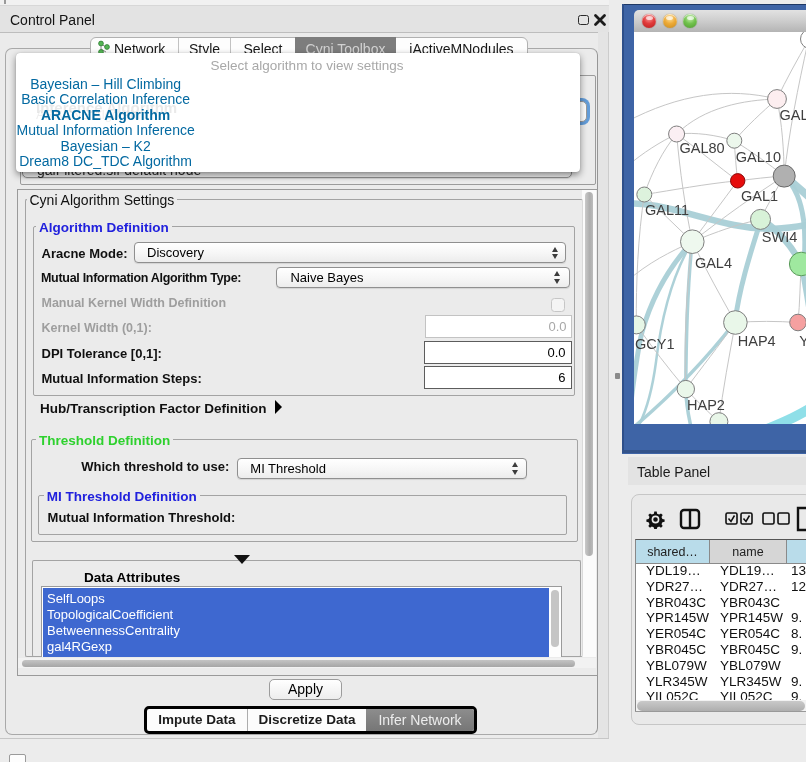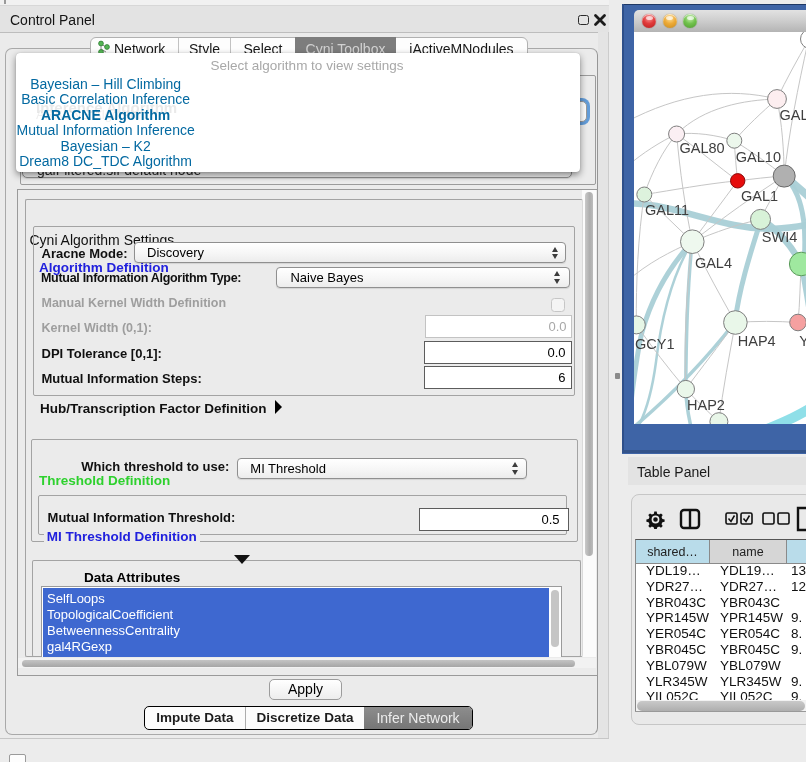--- a/index.html
+++ b/index.html
@@ -5,21 +5,21 @@
 html,body{margin:0;padding:0;}
 #root{position:relative;width:806px;height:762px;background:#ececec;font-family:"Liberation Sans",sans-serif;overflow:hidden;}
 .abs{position:absolute;}
 .b{font-weight:bold;}
 .lbl{position:absolute;font-size:13px;font-weight:bold;color:#101010;white-space:nowrap;}
 .dis{color:#9e9e9e;}
 .combo{position:absolute;border:1px solid #8f8f8f;border-radius:4px;background:linear-gradient(#ffffff,#f6f6f6 55%,#ececec);box-shadow:0 1px 1px rgba(0,0,0,0.10);}
 .combo .ct{position:absolute;left:12px;top:2.5px;font-size:13px;color:#000;white-space:nowrap;}
 .arr{position:absolute;width:0;height:0;}
 .fld{position:absolute;background:#fff;font-size:13px;color:#000;text-align:right;}
-.gt{position:absolute;font-size:13.5px;font-weight:bold;background:#ebebeb;padding:0 3px;white-space:nowrap;margin-top:40px;}
+.gt{position:absolute;font-size:13.5px;font-weight:bold;background:#ebebeb;padding:0 3px;white-space:nowrap;}
 </style>
 </head>
 <body>
 <div id="root">
 
 <div class="abs" style="left:0;top:0;width:609px;height:739px;background:#ebebeb;"></div>
 <div class="abs" style="left:0;top:0;width:609px;height:5px;background:#f1f1f1;border-bottom:1px solid #d7d7d7;"></div>
 <div class="abs" style="left:4px;top:0;width:2px;height:4px;background:#9a9a9a;"></div>
 
 <div class="abs" style="left:0;top:6px;width:609px;height:26px;background:#e3e3e3;border-bottom:1px solid #bdbdbd;"></div>
@@ -106,36 +106,35 @@
 <div class="lbl" style="left:81.3px;top:459.4px;">Which threshold to use:</div>
 <div class="combo" style="left:237.3px;top:457.5px;width:288px;height:19px;">
   <div class="ct">MI Threshold</div>
   <div class="arr" style="left:274px;top:3.8px;border-left:3.5px solid transparent;border-right:3.5px solid transparent;border-bottom:5px solid #3c3c3c;"></div>
   <div class="arr" style="left:274px;top:11.2px;border-left:3.5px solid transparent;border-right:3.5px solid transparent;border-top:5px solid #3c3c3c;"></div>
 </div>
 
 <div class="abs" style="left:37.7px;top:495px;width:527px;height:38px;border:1px solid #a3a3a3;border-radius:2px;"></div>
 <div class="gt" style="left:43.8px;top:489.2px;color:#2121dd;">MI Threshold Definition</div>
 <div class="lbl" style="left:47.6px;top:509.8px;">Mutual Information Threshold:</div>
-<div class="fld" style="left:419px;top:508px;width:139.5px;height:20px;border:1.5px solid #5c5c5c;padding:1px 8px 0 0;line-height:20px;">0.5</div>
 
 <div class="abs" style="left:32px;top:560px;width:547px;height:96px;border:1px solid #a3a3a3;border-bottom:none;border-radius:2px;"></div>
 <div class="arr abs" style="left:233.6px;top:555.3px;border-left:8.2px solid transparent;border-right:8.2px solid transparent;border-top:9px solid #111;"></div>
 <div class="abs" style="left:36px;top:570px;font-size:13.5px;font-weight:bold;color:#000;padding-left:48px;">Data Attributes</div>
 
 <div class="abs" style="left:40.5px;top:586.3px;width:519px;height:69.7px;background:#fff;border:1px solid #9a9a9a;border-bottom:none;overflow:hidden;">
   <div style="position:absolute;left:1.3px;top:1px;width:506px;height:80px;background:#3e68d0;"></div>
   <div style="position:absolute;left:5.5px;top:3.6px;font-size:13px;color:#fff;line-height:16px;">SelfLoops<br>TopologicalCoefficient<br>BetweennessCentrality<br>gal4RGexp</div>
   <div style="position:absolute;left:508px;top:0;width:11px;height:70px;background:#fdfdfd;"></div>
   <div style="position:absolute;left:509.5px;top:3px;width:8px;height:57px;background:#c5c5c5;border-radius:5px;"></div>
 </div>
 
 <div class="abs" style="left:269px;top:679px;width:71px;height:19px;background:linear-gradient(#ffffff,#ededed);border:1px solid #9c9c9c;border-radius:5px;text-align:center;font-size:14px;color:#000;line-height:19px;">Apply</div>
 
-<div class="abs" style="left:144px;top:706px;width:327px;height:21.5px;background:#fcfcfc;border:1px solid #000000;border-radius:5px;overflow:hidden;">
+<div class="abs" style="left:144px;top:706px;width:327px;height:21.5px;background:#fcfcfc;border:3px solid #000000;border-radius:5px;overflow:hidden;">
   <div style="position:absolute;left:100px;top:0;width:1px;height:23px;background:#adadad;"></div>
   <div style="position:absolute;left:219px;top:0;width:108px;height:23px;background:linear-gradient(#8d8d8d,#757575);"></div>
   <div style="position:absolute;left:0;top:3px;width:100px;text-align:center;font-size:13.5px;font-weight:bold;color:#1c1c1c;">Impute Data</div>
   <div style="position:absolute;left:101px;top:3px;width:118px;text-align:center;font-size:13.5px;font-weight:bold;color:#1c1c1c;">Discretize Data</div>
   <div style="position:absolute;left:219px;top:3px;width:108px;text-align:center;font-size:14px;color:#ececec;">Infer Network</div>
 </div>
 
 <div class="abs" style="left:9px;top:754px;width:15px;height:12px;background:#fdfdfd;border:1px solid #9a9a9a;border-radius:2px;"></div>
 
 <div class="abs" style="left:16px;top:53px;width:563.5px;height:119px;background:#fff;border-radius:4px;box-shadow:0 3px 7px rgba(0,0,0,0.45),0 0 1px rgba(0,0,0,0.25);">

